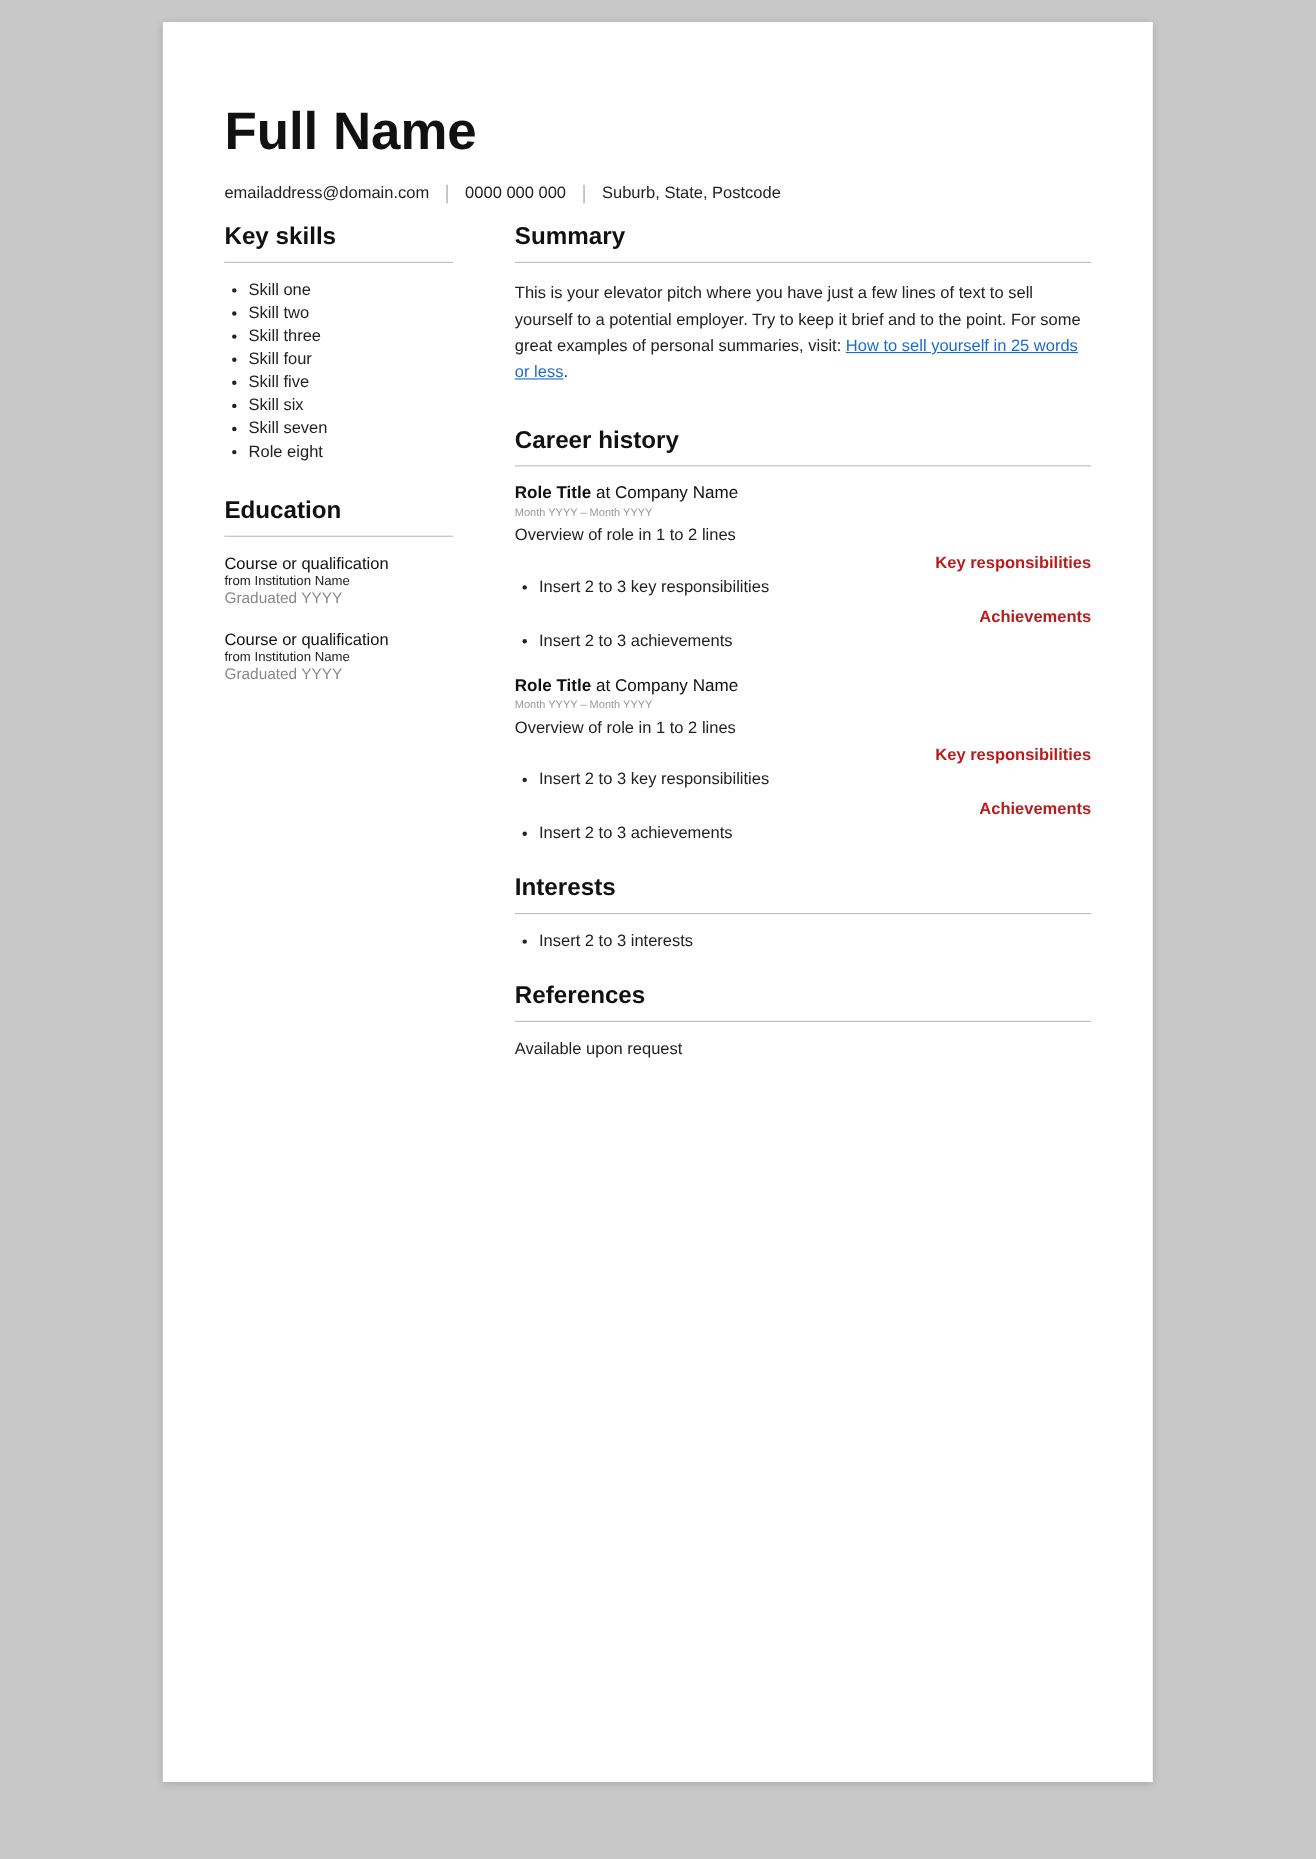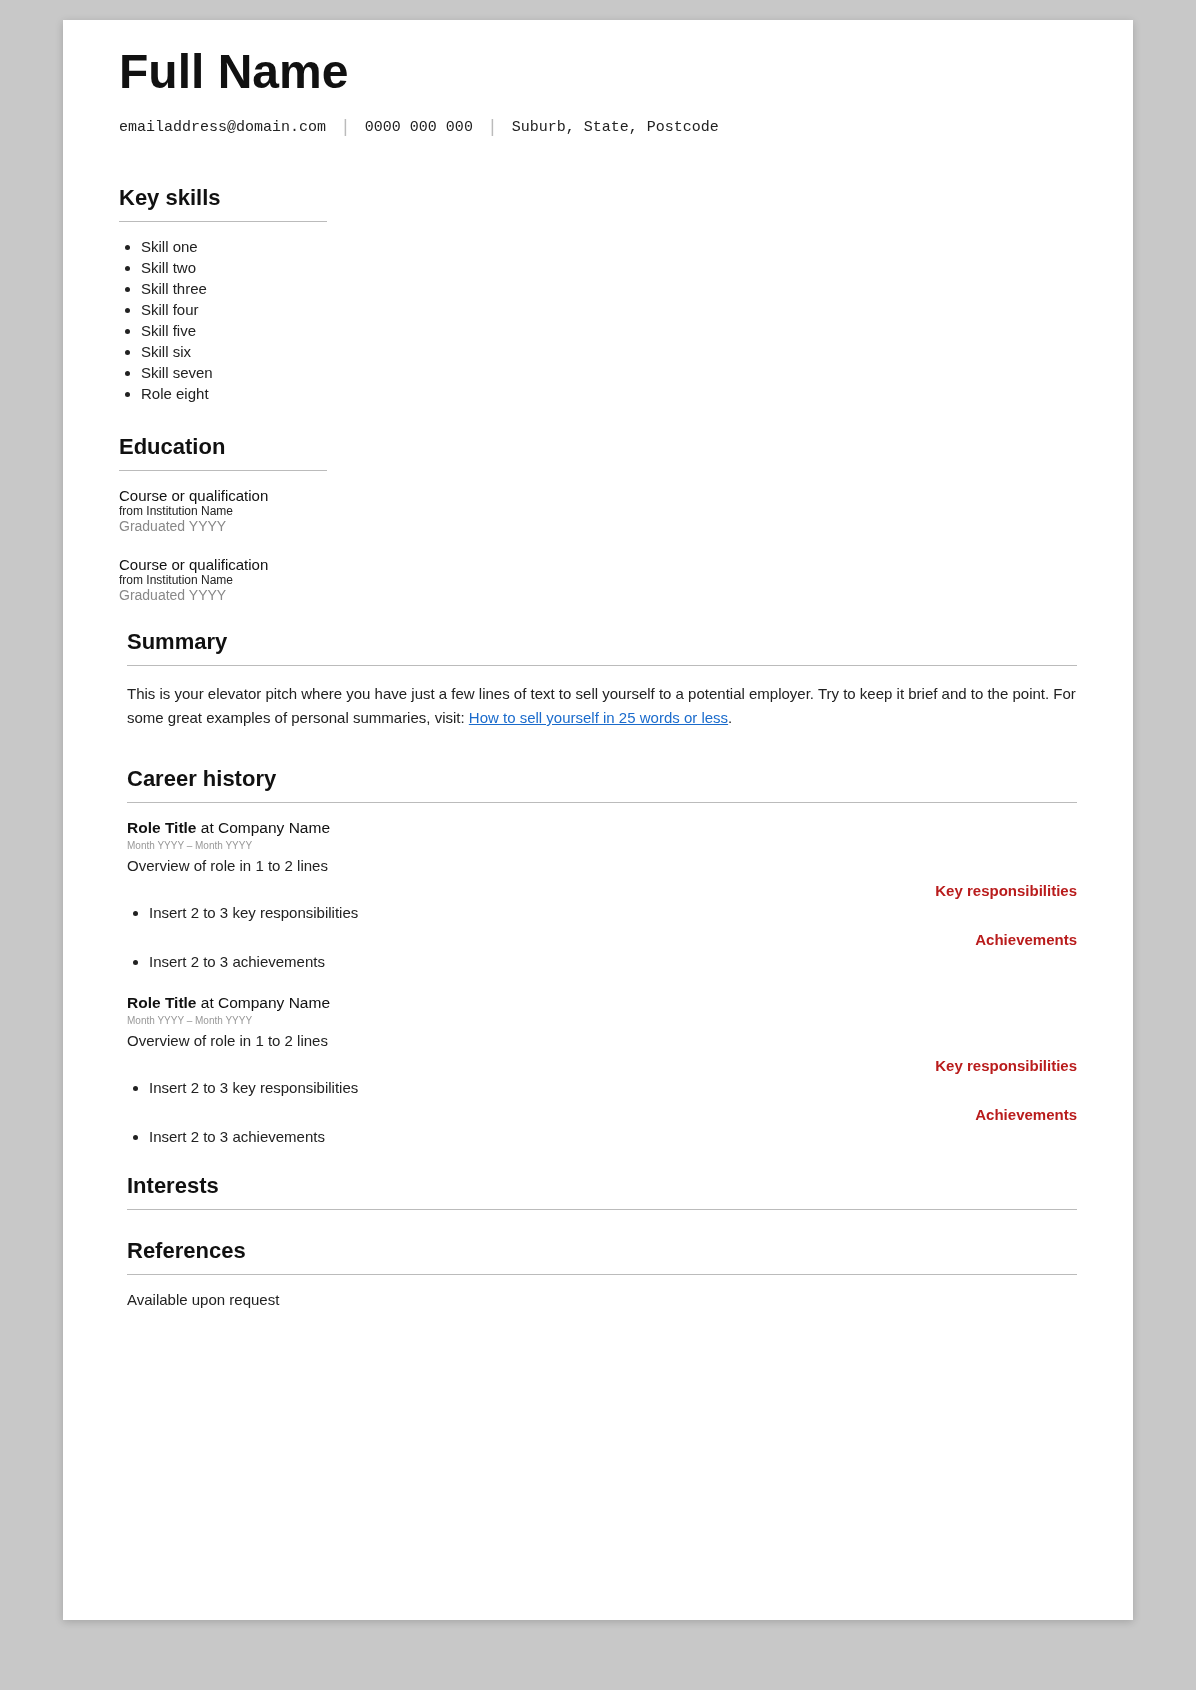--- a/index.html
+++ b/index.html
@@ -7,50 +7,48 @@
       background: #c8c8c8;
       display: flex;
       justify-content: center;
       align-items: flex-start;
       min-height: 100vh;
       padding: 20px;
       font-family: Arial, sans-serif;
     }
     .page {
       background: #fff;
-      width: 1070px;
+      width: 900px;
       min-height: 1600px;
-      padding: 24px 56px 60px 56px;
+      padding: 72px 56px 60px 56px;
       box-shadow: 0 2px 8px rgba(0,0,0,0.18);
     }
     .header-name {
       font-size: 48px;
       font-weight: 900;
       color: #111;
       margin-bottom: 18px;
     }
     .contact-bar {
       display: flex;
       align-items: center;
       gap: 0;
       font-size: 15px;
       color: #222;
-      margin-bottom: 48px;
+      margin-bottom: 16px;
       border-bottom: none;
-      font-family: Liberation Mono, monospace;
     }
     .contact-sep {
       color: #bbb;
       margin: 0 14px;
       font-size: 18px;
     }
     .main-layout {
       display: flex;
-      gap: 4px;
-      flex-direction: column;
+      gap: 16px;
     }
     .left-col {
       width: 240px;
       min-width: 240px;
       padding-right: 32px;
     }
     .right-col {
       flex: 1;
       padding-left: 8px;
     }
@@ -255,20 +253,23 @@
           <div class="job-sub-title">Achievements</div>
           <ul class="job-list">
             <li>Insert 2 to 3 achievements</li>
           </ul>
         </div>
       </div>
 
       <div class="right-section-block">
         <div class="section-title">Interests</div>
         <hr class="section-divider">
+        <ul class="interests-list">
+          <li>Insert 2 to 3 interests</li>
+        </ul>
       </div>
 
       <div class="right-section-block">
         <div class="section-title">References</div>
         <hr class="section-divider">
         <div class="references-text">Available upon request</div>
       </div>
     </div>
   </div>
 </div>

